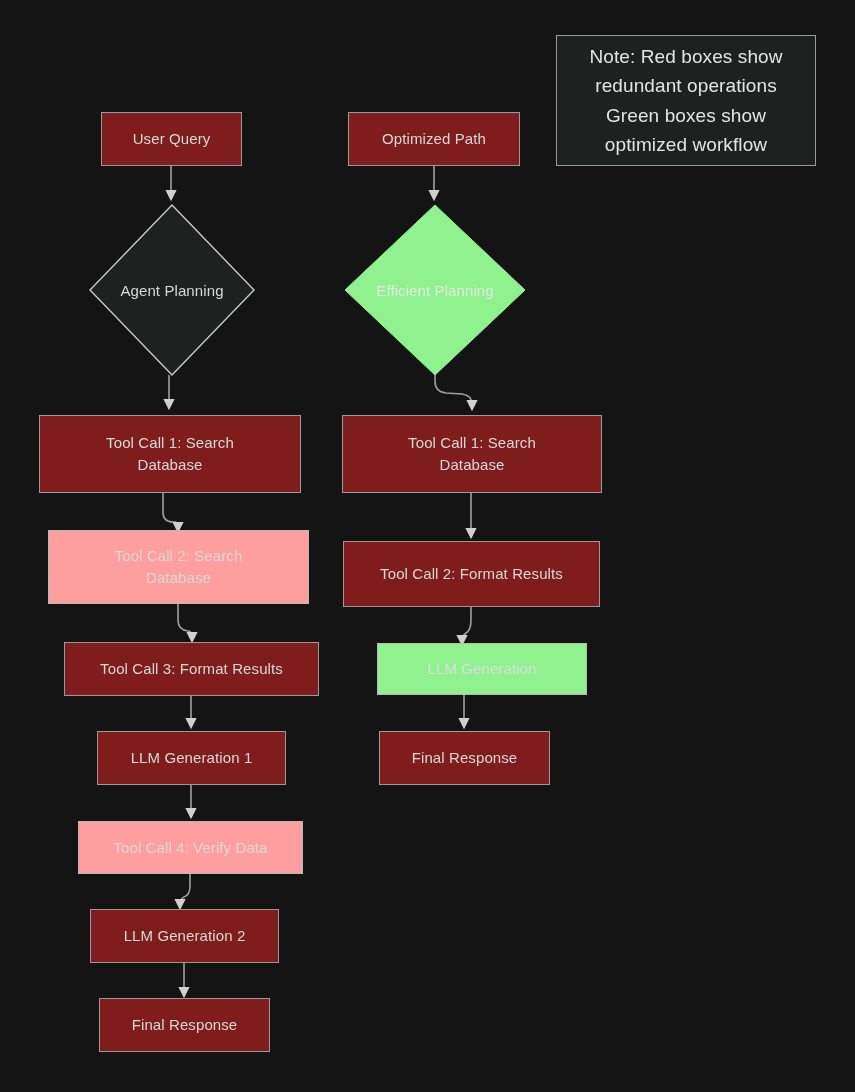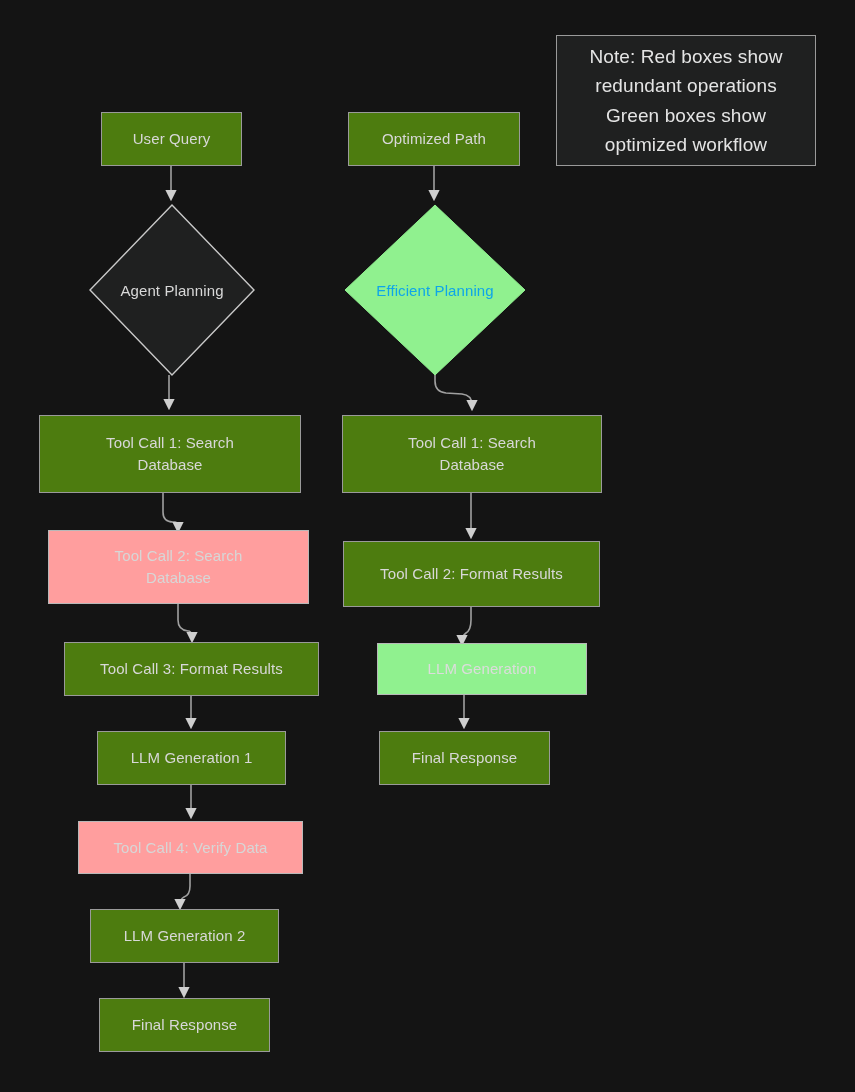--- a/index.html
+++ b/index.html
@@ -28,21 +28,21 @@
     box-sizing: border-box;
     display: flex;
     align-items: center;
     justify-content: center;
     text-align: center;
     font-size: 15px;
     line-height: 1.45;
     letter-spacing: 0.1px;
   }
   .node.rect {
-    background: #4d7c0f;
+    background: #7f1d1d;
     border: 1px solid #9a9a9a;
     color: #d8d8d8;
   }
   .node.rect.red {
     background: #ff9e9e;
     border: 1px solid #b8b8b8;
     color: #d7d7d7;
   }
   .node.rect.green {
     background: #90f18f;
@@ -70,21 +70,21 @@
   }
   .diamond-label {
     position: relative;
     z-index: 2;
     font-size: 15px;
     text-align: center;
     color: #d8d8d8;
     letter-spacing: 0.1px;
   }
   .diamond-label.dim {
-    color: #0ea5e9;
+    color: #e5e5e5;
   }
   .nl { display: block; }
 </style>
 </head>
 <body>
 
 <div id="canvas">
 
   <svg id="edges" viewBox="0 0 855 1092">
     <defs>

